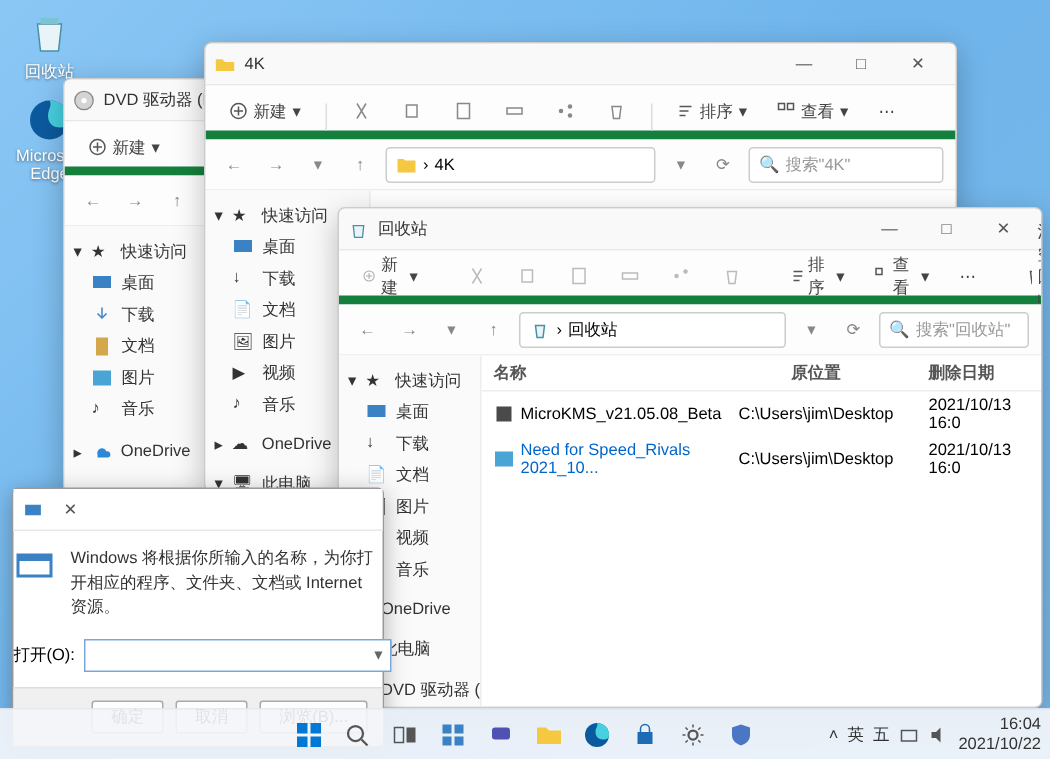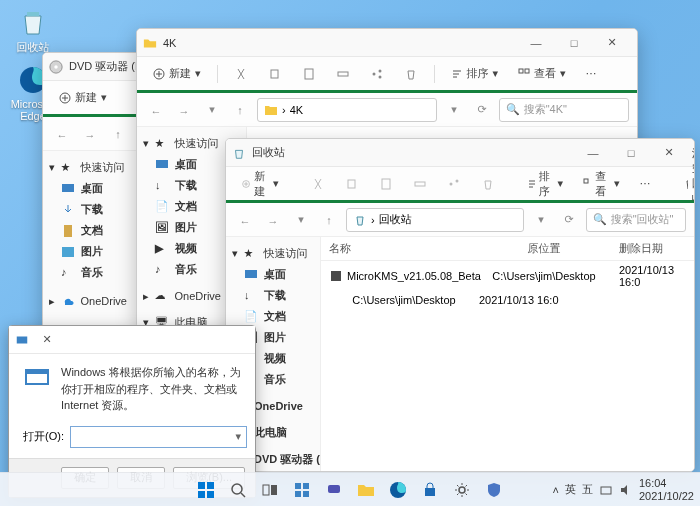--- a/index.html
+++ b/index.html
@@ -5,51 +5,51 @@
 *{box-sizing:border-box;margin:0;padding:0;font-family:"Microsoft YaHei","Segoe UI",sans-serif;font-size:11px;}
 body{width:700px;height:506px;background:linear-gradient(135deg,#8bc7f5 0%,#6fb5ec 50%,#7bb8e8 100%);overflow:hidden;position:relative;}
 .desktop-icon{position:absolute;width:50px;text-align:center;color:#fff;text-shadow:0 1px 2px rgba(0,0,0,.5);cursor:pointer;}
 .desktop-icon .ico{width:32px;height:32px;margin:0 auto 2px;}
 .win{position:absolute;background:#f5f5f5;border:1px solid #ccc;border-radius:5px;box-shadow:0 6px 20px rgba(0,0,0,.25);display:flex;flex-direction:column;overflow:hidden;}
 .titlebar{height:28px;display:flex;align-items:center;padding:0 6px;background:#f9f9f9;border-bottom:1px solid #e8e8e8;}
 .titlebar .ticon{width:14px;height:14px;margin-right:6px;}
 .titlebar .title{flex:1;color:#333;}
 .wbtns{display:flex;gap:0;}
 .wbtn{width:38px;height:26px;display:flex;align-items:center;justify-content:center;color:#555;}
-.toolbar{height:36px;display:flex;align-items:center;padding:0 8px;gap:4px;background:#fdfdfd;border-bottom:3px solid #15803d;}
+.toolbar{height:36px;display:flex;align-items:flex-end;padding:0 8px;gap:4px;background:#fdfdfd;border-bottom:6px solid #15803d;}
 .tbtn{height:26px;padding:0 8px;display:flex;align-items:center;gap:4px;border-radius:3px;color:#444;}
 .sep{width:1px;height:18px;background:#ddd;margin:0 4px;}
 .addrbar{height:34px;display:flex;align-items:center;padding:0 8px;gap:6px;background:#fdfdfd;border-bottom:1px solid #eee;}
 .navarrow{width:22px;height:22px;display:flex;align-items:center;justify-content:center;color:#888;border-radius:3px;}
 .addrbox{flex:1;height:24px;border:1px solid #ccc;border-radius:3px;display:flex;align-items:center;padding:0 6px;background:#fff;gap:4px;}
 .searchbox{width:130px;height:24px;border:1px solid #ccc;border-radius:3px;display:flex;align-items:center;padding:0 6px;background:#fff;color:#999;gap:4px;}
 .body{flex:1;display:flex;overflow:hidden;background:#fff;}
 .sidebar{width:110px;background:#fafafa;border-right:1px solid #eee;padding:6px 0;overflow:hidden;}
-.sbitem{padding:3px 8px 3px 18px;display:flex;align-items:center;gap:6px;color:#333;white-space:nowrap;font-weight:bold;}
+.sbitem{padding:3px 8px 3px 18px;display:flex;align-items:center;gap:6px;color:#333;white-space:nowrap;}
 .sbitem.hdr{padding-left:6px;font-weight:400;}
 .sbico{width:14px;height:14px;flex-shrink:0;}
 .content{flex:1;overflow:auto;}
-.colhdr{display:flex;border-bottom:1px solid #eee;padding:4px 8px;color:#555;}
+.colhdr{display:flex;border-bottom:1px solid #eee;padding:4px 8px;color:#555;font-weight:bold;}
 .row{display:flex;padding:3px 8px;align-items:center;}
 .c1{width:140px;display:flex;align-items:center;gap:4px;}
 .c2{width:150px;text-align:center;}
 .c3{flex:1;}
 .rundlg{position:absolute;left:8px;top:325px;width:248px;background:#fff;border:1px solid #999;border-radius:4px;box-shadow:0 4px 16px rgba(0,0,0,.3);z-index:50;}
 .rundlg .titlebar{background:#fff;}
-.rundlg .bodyc{padding:10px 14px;}
+.rundlg .bodyc{padding:10px 0;}
 .rundlg .msg{display:flex;gap:10px;margin-bottom:12px;color:#333;line-height:1.5;}
 .rundlg .inrow{display:flex;align-items:center;gap:6px;}
 .rundlg input{flex:1;height:22px;border:1px solid #7aa7d8;padding:0 4px;}
 .rundlg .btns{display:flex;justify-content:flex-end;gap:8px;padding:8px 10px;background:#f0f0f0;border-top:1px solid #ddd;}
 .rundlg button{height:22px;padding:0 12px;border:1px solid #aaa;background:#fdfdfd;border-radius:2px;}
 .taskbar{position:absolute;left:0;right:0;bottom:0;height:34px;background:rgba(243,245,250,.92);border-top:1px solid rgba(0,0,0,.05);display:flex;align-items:center;z-index:100;}
 .tbcenter{position:absolute;left:50%;transform:translateX(-50%);display:flex;gap:4px;}
 .tbicon{width:28px;height:28px;display:flex;align-items:center;justify-content:center;border-radius:3px;}
 .tray{position:absolute;right:6px;display:flex;align-items:center;gap:6px;color:#333;}
-.tray .time{line-height:1.1;font-size:10px;}
+.tray .time{text-align:right;line-height:1.1;font-size:10px;}
 svg{display:block;}
 </style>
 </head>
 <body>
 
 <div class="desktop-icon" style="left:8px;top:6px">
   <div class="ico">
       <svg viewBox="0 0 32 32">
         <path fill="#e8f4f8" stroke="#4a90a4" d="M8 10h16l-2 18H10z"></path>
         <path fill="#7bc4d4" d="M10 6h12v4H10z"></path>
@@ -453,20 +453,28 @@
               <svg width="14" height="14">
                 <rect x="2" y="2" width="10" height="10" fill="#4a4a4a"></rect>
               </svg>
             </span>
             <span>MicroKMS_v21.05.08_Beta</span>
           </div>
         <div class="c2">C:\Users\jim\Desktop</div>
         <div class="c3">2021/10/13 16:0</div>
       </div>
       <div class="row">
+        <div class="c1">
+            <span>
+              <svg width="14" height="14">
+                <rect x="1" y="2" width="12" height="10" fill="#4aa4d4"></rect>
+              </svg>
+            </span>
+            <span style="color:#0066cc">Need for Speed_Rivals 2021_10...</span>
+          </div>
         <div class="c2">C:\Users\jim\Desktop</div>
         <div class="c3">2021/10/13 16:0</div>
       </div>
 
     </div>
   </div>
 </div>
 
 <div class="rundlg">
   <div class="titlebar">

